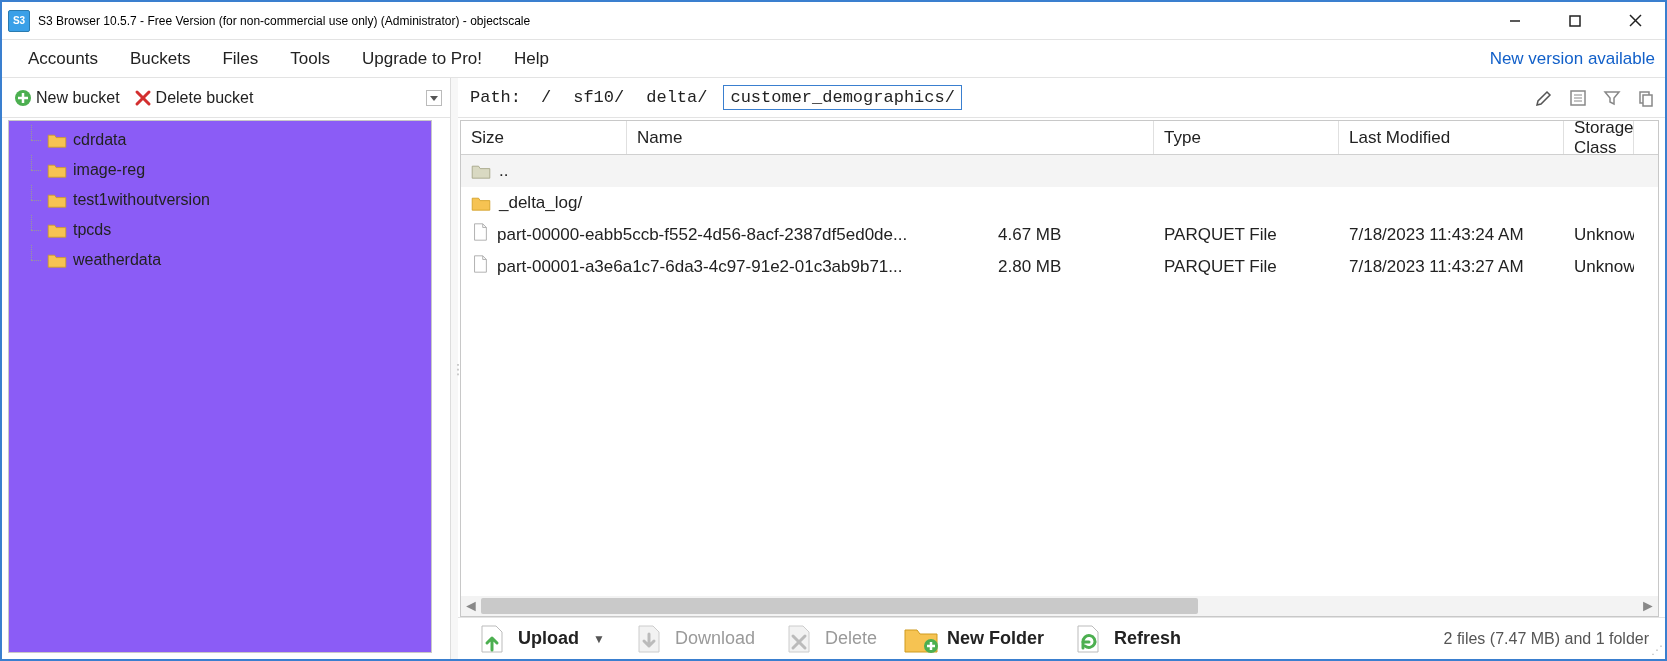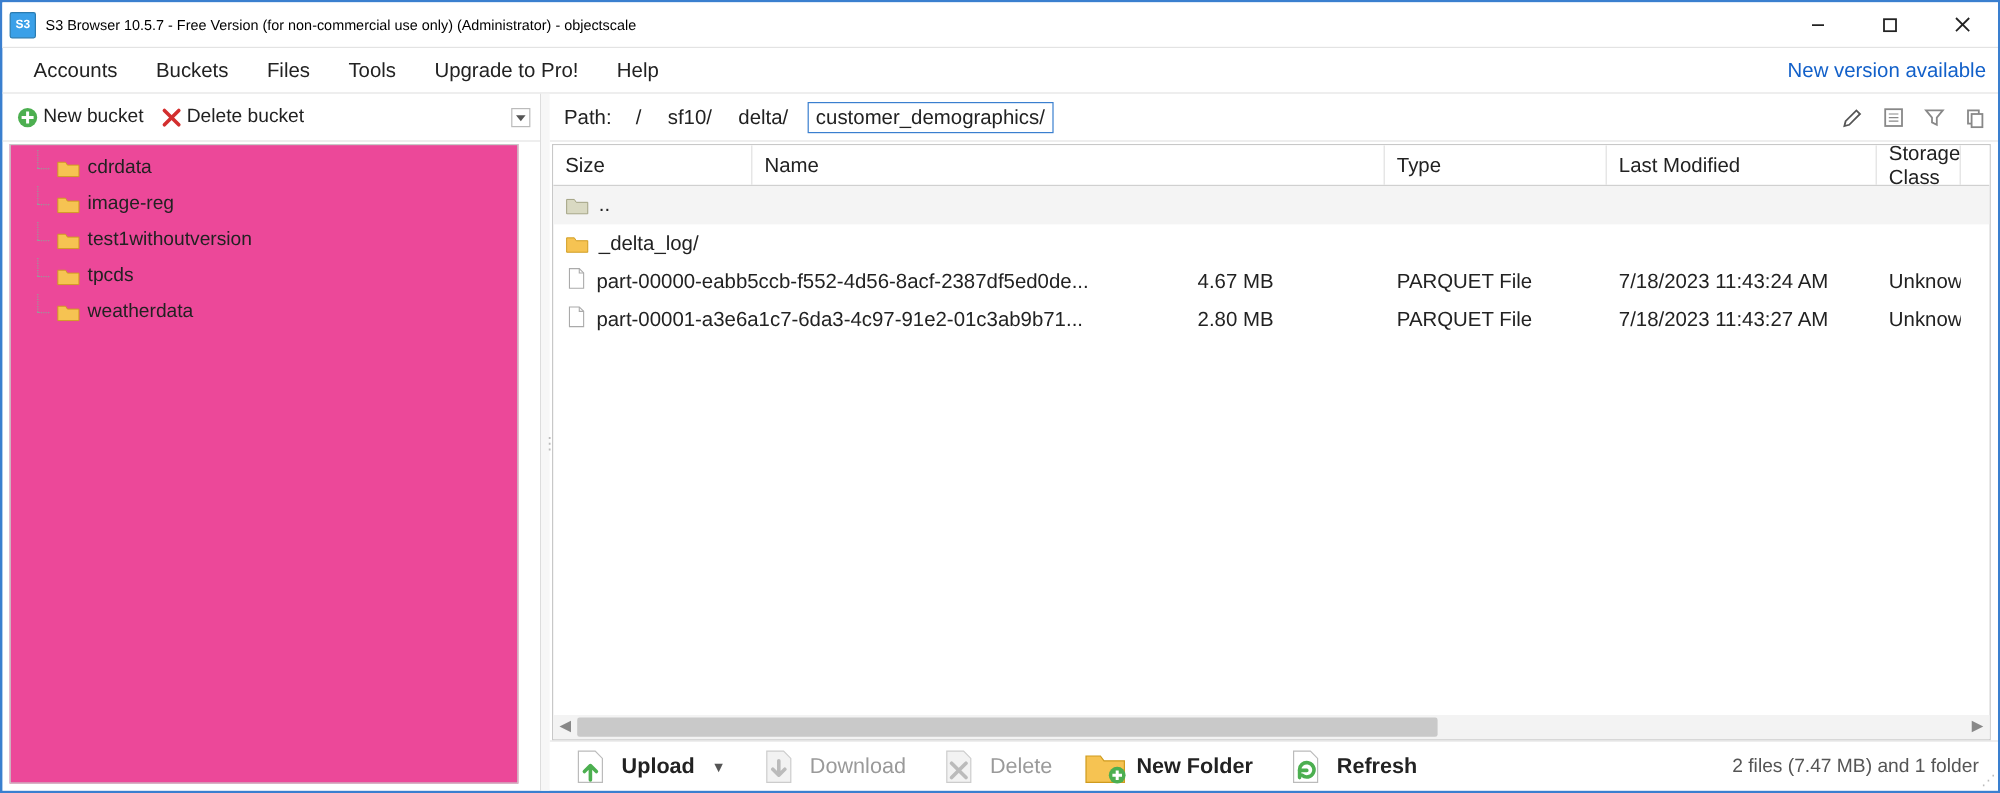--- a/index.html
+++ b/index.html
@@ -12,30 +12,30 @@
   .titlebar .winbtn { width: 60px; height: 100%; display:flex; align-items:center; justify-content:center; }
   .menubar { height: 38px; display:flex; align-items:center; padding: 0 10px; border-bottom: 1px solid #e3e3e3; font-size:17px; }
   .menubar .menu-item { padding: 0 16px; height:100%; display:flex; align-items:center; cursor:default;}
   .menubar .nvavail { margin-left:auto; color:#1260c9; }
   .toolbar-layer { display:flex; flex-direction:row; flex:1; overflow:hidden; }
   .left-pane { width: 449px; display:flex; flex-direction:column; border-right:1px solid #ddd; }
   .bucket-toolbar { height: 40px; display:flex; align-items:center; padding: 4px 8px; border-bottom:1px solid #e3e3e3; gap:6px;}
   .bucket-toolbar .btn { display:flex; align-items:center; gap:4px; padding: 2px 4px; cursor:default;}
   .bucket-toolbar .dropdown-grip { margin-left:auto; width:16px; height:16px; border:1px solid #bbb; position:relative;}
   .bucket-toolbar .dropdown-grip::after{content:"";position:absolute;left:3px;top:5px;border-left:4px solid transparent;border-right:4px solid transparent;border-top:5px solid #555;}
-  .tree { flex:1; border:1px solid #c8c8c8; margin:2px 18px 6px 6px; background:#ec4899; padding:4px 0; overflow:auto;}
+  .tree { flex:1; border:1px solid #c8c8c8; margin:2px 18px 6px 6px; background:#8b5cf6; padding:4px 0; overflow:auto;}
   .tree-item { display:flex; align-items:center; height:30px; padding-left:12px; gap:6px; cursor:default;}
   .dotted { width:20px; height:100%; position:relative; }
   .dotted::before { content:""; position:absolute; left:10px; top:0; bottom:50%; border-left:1px dotted #999;}
   .dotted::after { content:""; position:absolute; left:10px; top:50%; width:10px; border-top:1px dotted #999;}
   .tree-item:last-child .dotted::before{ bottom:50%; }
   .folder-icon { width:20px; height:16px; display:inline-block; }
   .folder-icon svg { width:100%; height:100%; }
   .right-pane { flex:1; display:flex; flex-direction:column; overflow:hidden;}
-  .path-row { height:40px; display:flex; align-items:center; padding:4px 8px; gap:10px; border-bottom:1px solid #e3e3e3;}
+  .path-row { height:40px; display:flex; align-items:center; padding:4px 8px; gap:10px; border-bottom:1px solid #e3e3e3;font-family:Liberation Mono, monospace;}
   .path-label { font-size:17px; padding:0 4px;}
   .path-seg { padding: 2px 6px; font-size:17px; cursor:default;}
   .path-seg.sel { border:1px solid #3a7fcf; background:#fff; }
   .path-row .icons-right { margin-left:auto; display:flex; gap:12px; align-items:center;}
   .mini-icon { width:22px; height:22px; display:flex; align-items:center; justify-content:center; color:#555; }
   .filelist-wrap { flex:1; display:flex; flex-direction:column; margin:2px 6px 0 2px; border:1px solid #c8c8c8; overflow:hidden; }
   .filelist { flex:1; overflow:hidden; position:relative;}
   .fl-header { display:flex; height:34px; align-items:stretch; border-bottom:1px solid #d0d0d0; background:#fff; font-size:17px;}
   .fl-header .col { padding:0 10px; display:flex; align-items:center; border-right:1px solid #e0e0e0; font-weight:400;}
   .fl-rows { overflow:hidden; }

